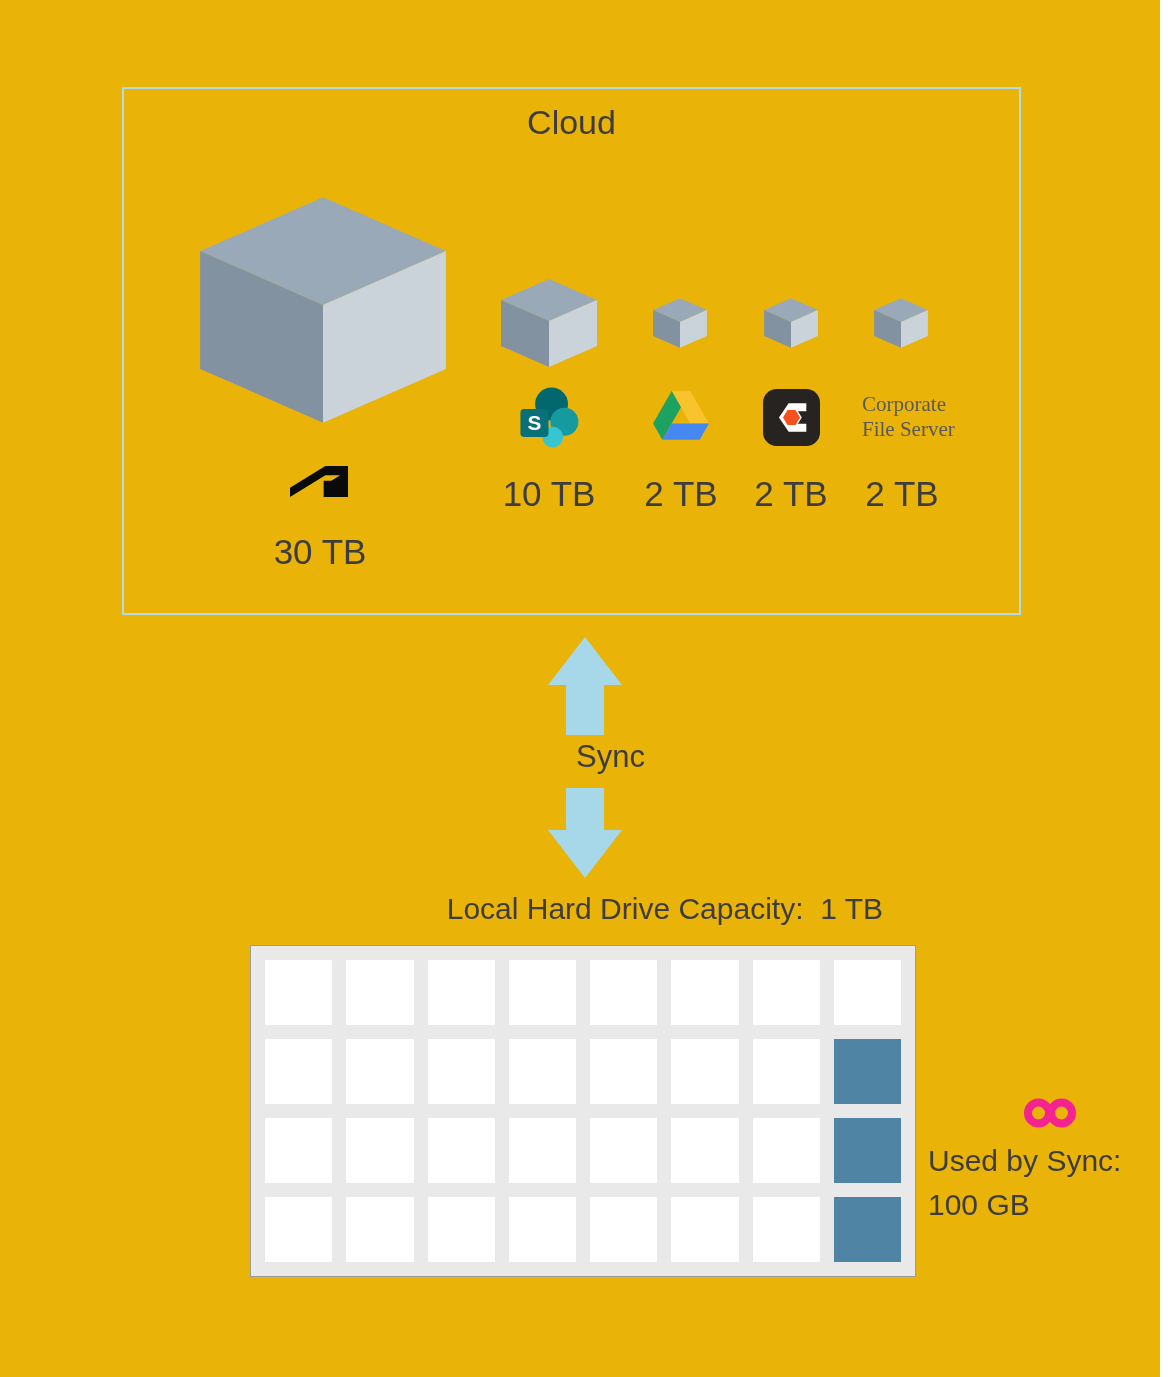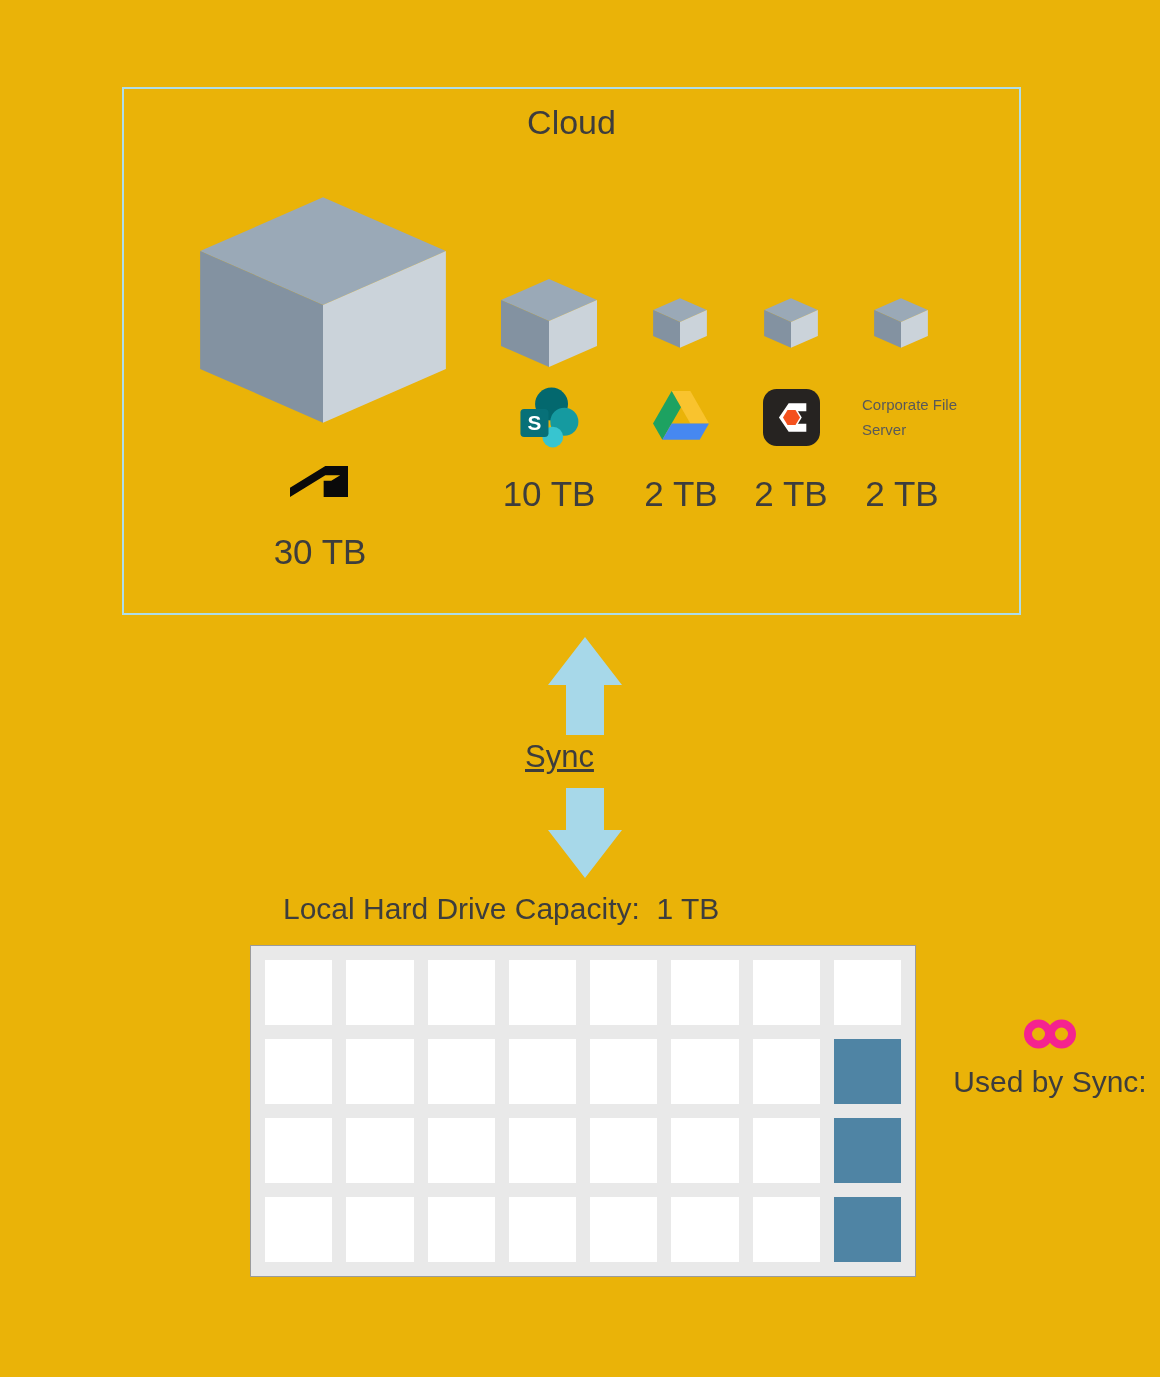--- a/index.html
+++ b/index.html
@@ -9,32 +9,32 @@
   }
   html,body{margin:0;padding:0;background:#ffffff;}
   #stage{
     position:relative;width:1160px;height:1377px;background:#eab308;overflow:hidden;
     font-family:"Liberation Sans","DejaVu Sans",sans-serif;color:var(--text);
   }
   .abs{position:absolute;}
   .cloud-box{left:122px;top:87px;width:895px;height:524px;border:2px solid var(--cloud-border);}
   .cloud-title{left:122px;top:103px;width:899px;text-align:center;font-size:34px;font-weight:400;}
   .lbl{font-size:35px;text-align:center;width:140px;}
-  .corp-label{left:862px;top:392px;width:98px;font-size:15px;line-height:25px;color:var(--corp-text);}
-  .sync-label{left:525px;top:739px;width:120px;text-align:left;font-size:31px;text-decoration:underline;}
-  .local-title{left:283px;top:892px;width:600px;text-align:left;font-size:30px;white-space:pre;}
+  .corp-label{left:862px;top:392px;width:98px;font-size:21px;line-height:25px;color:var(--corp-text);font-family:Liberation Serif, serif;}
+  .sync-label{left:525px;top:739px;width:120px;text-align:right;font-size:31px;}
+  .local-title{left:283px;top:892px;width:600px;text-align:right;font-size:30px;white-space:pre;}
   .drive-grid{
     left:250px;top:945px;width:666px;height:332px;box-sizing:border-box;
     background:var(--grid-bg);border:1px solid var(--grid-border);
     display:grid;grid-template-columns:repeat(8,1fr);grid-template-rows:repeat(4,1fr);
     gap:14px;padding:14px;
   }
   .cell{background:#ffffff;}
   .cell.used{background:var(--used-cell);}
-  .legend{left:928px;top:1016px;width:244px;text-align:center;}
+  .legend{left:928px;top:1095px;width:244px;text-align:left;}
   .legend .inf{display:block;margin:0 auto 8px auto;}
   .legend .line{font-size:30px;line-height:44px;}
   svg{display:block;}
 </style>
 </head>
 <body>
 
 <div id="stage">
 
   <div class="abs cloud-box"></div>
@@ -144,15 +144,16 @@
       <div class="cell"></div>
       <div class="cell used"></div>
     </div>
 
   <div class="abs legend">
     <svg class="inf" width="52" height="36" viewBox="0 0 52 36">
       <circle cx="14.5" cy="18" r="10.5" fill="none" stroke="var(--infinity)" stroke-width="8"></circle>
       <circle cx="37.5" cy="18" r="10.5" fill="none" stroke="var(--infinity)" stroke-width="8"></circle>
     </svg>
     <div class="line">Used by Sync:</div>
+    <div class="line">100 GB</div>
   </div>
 
 </div>
 
 </body></html>

